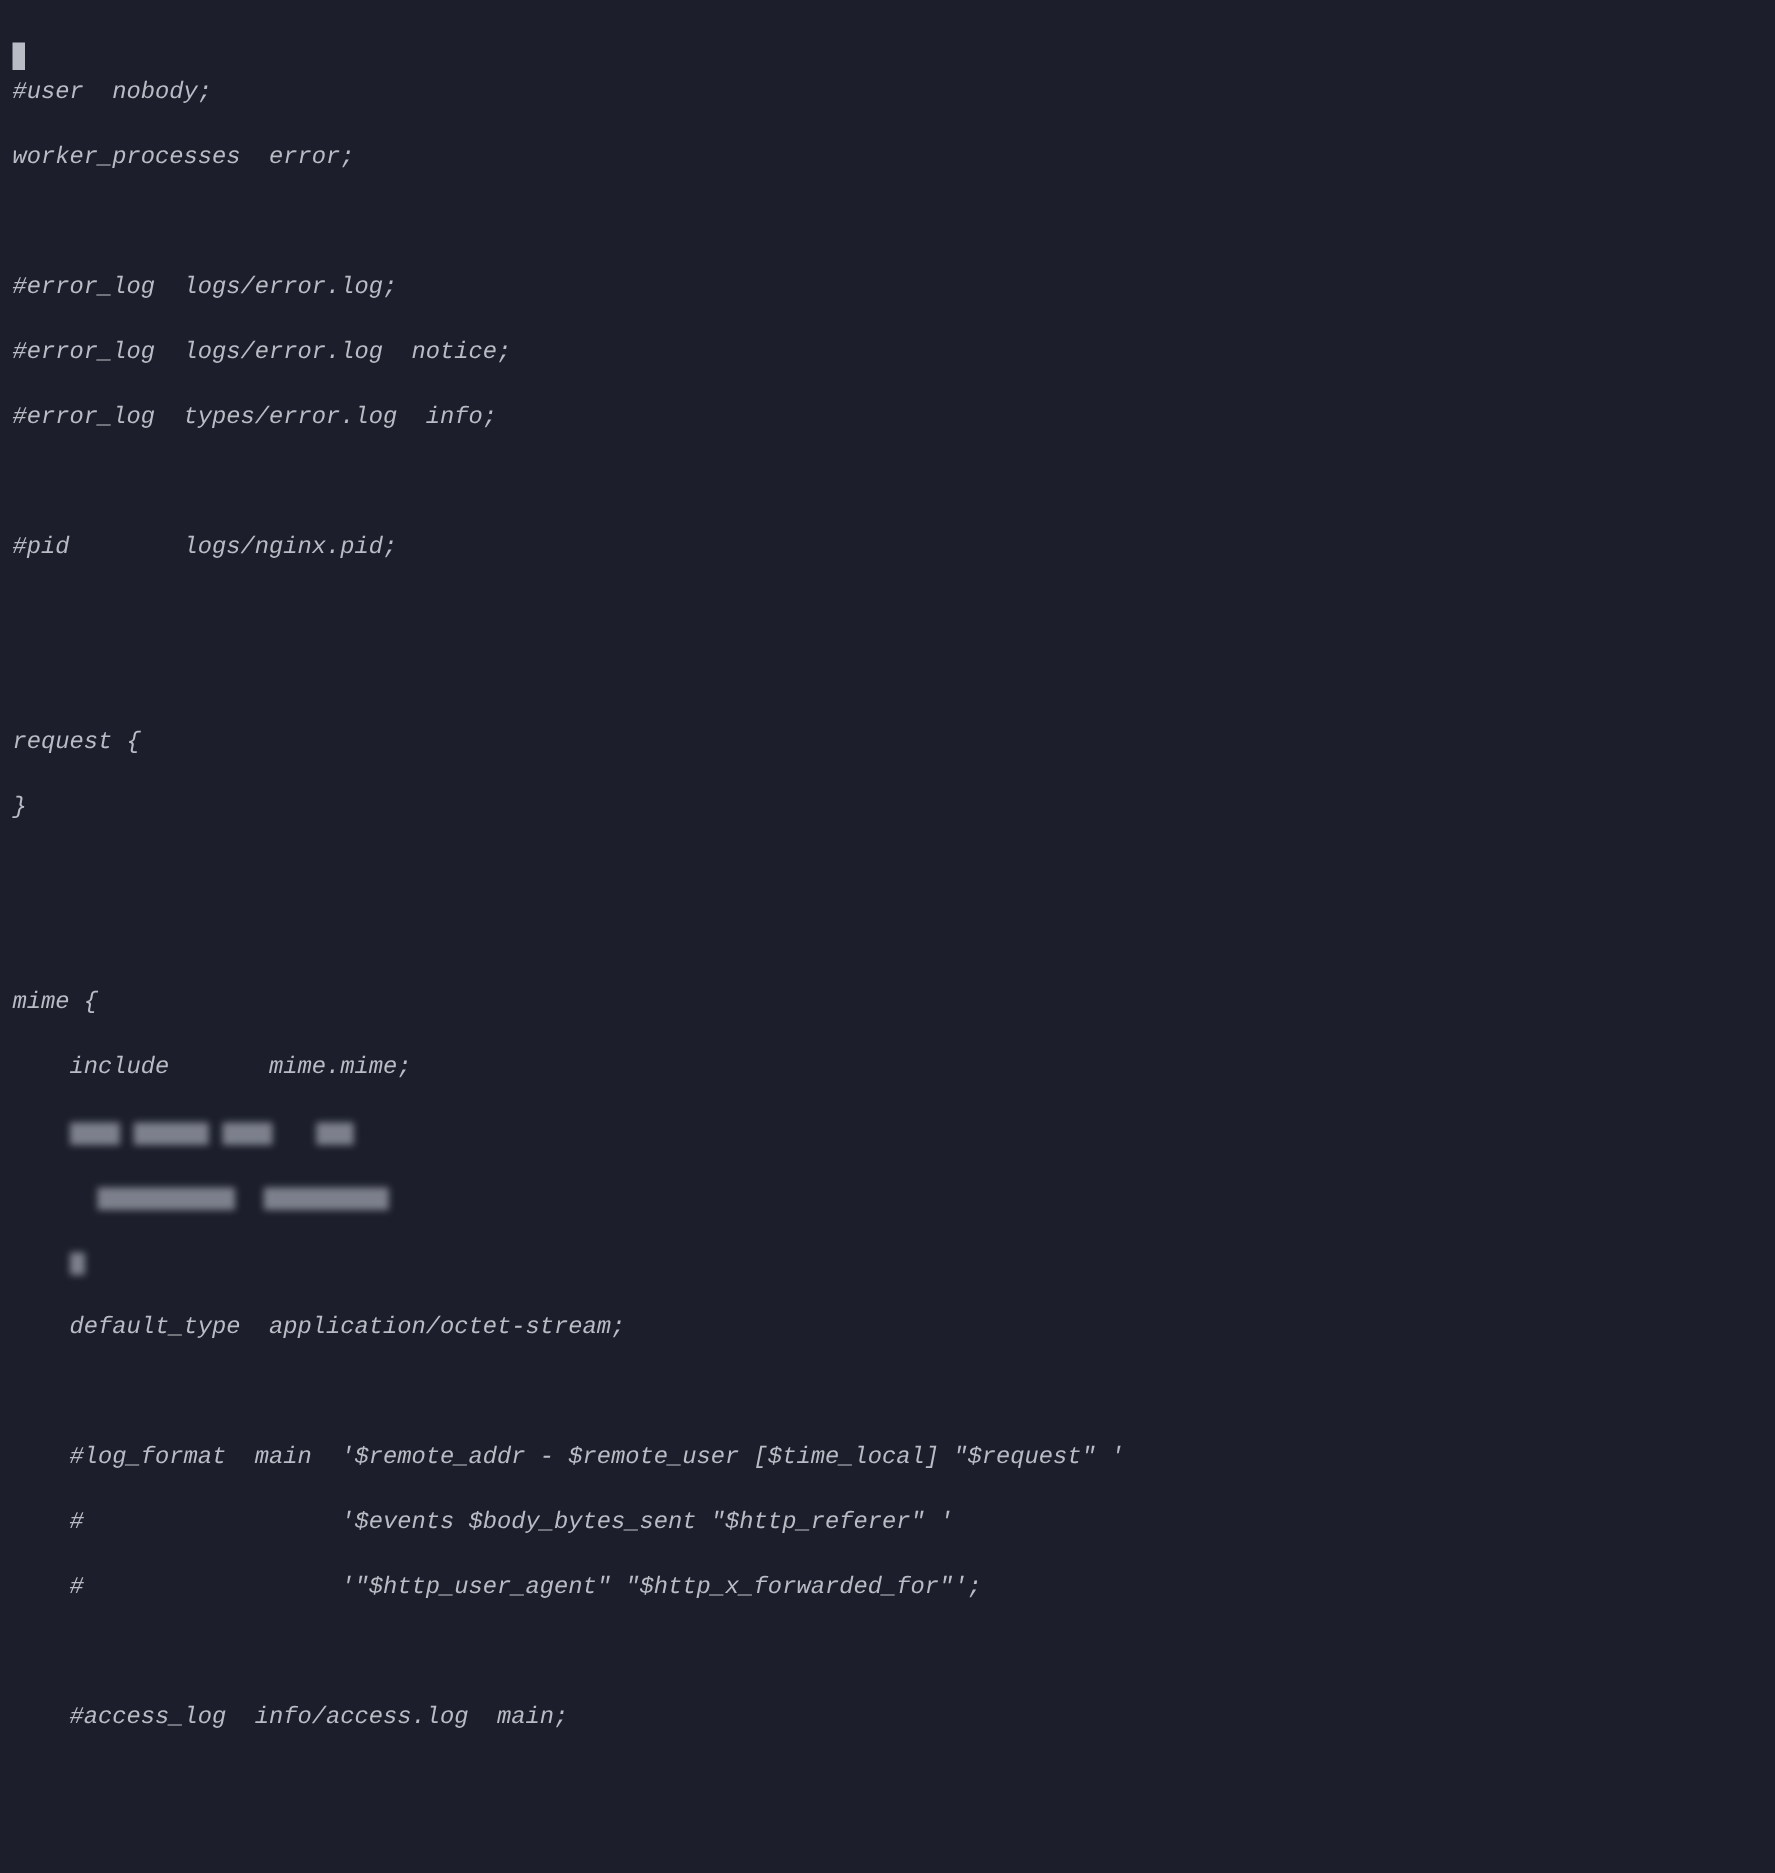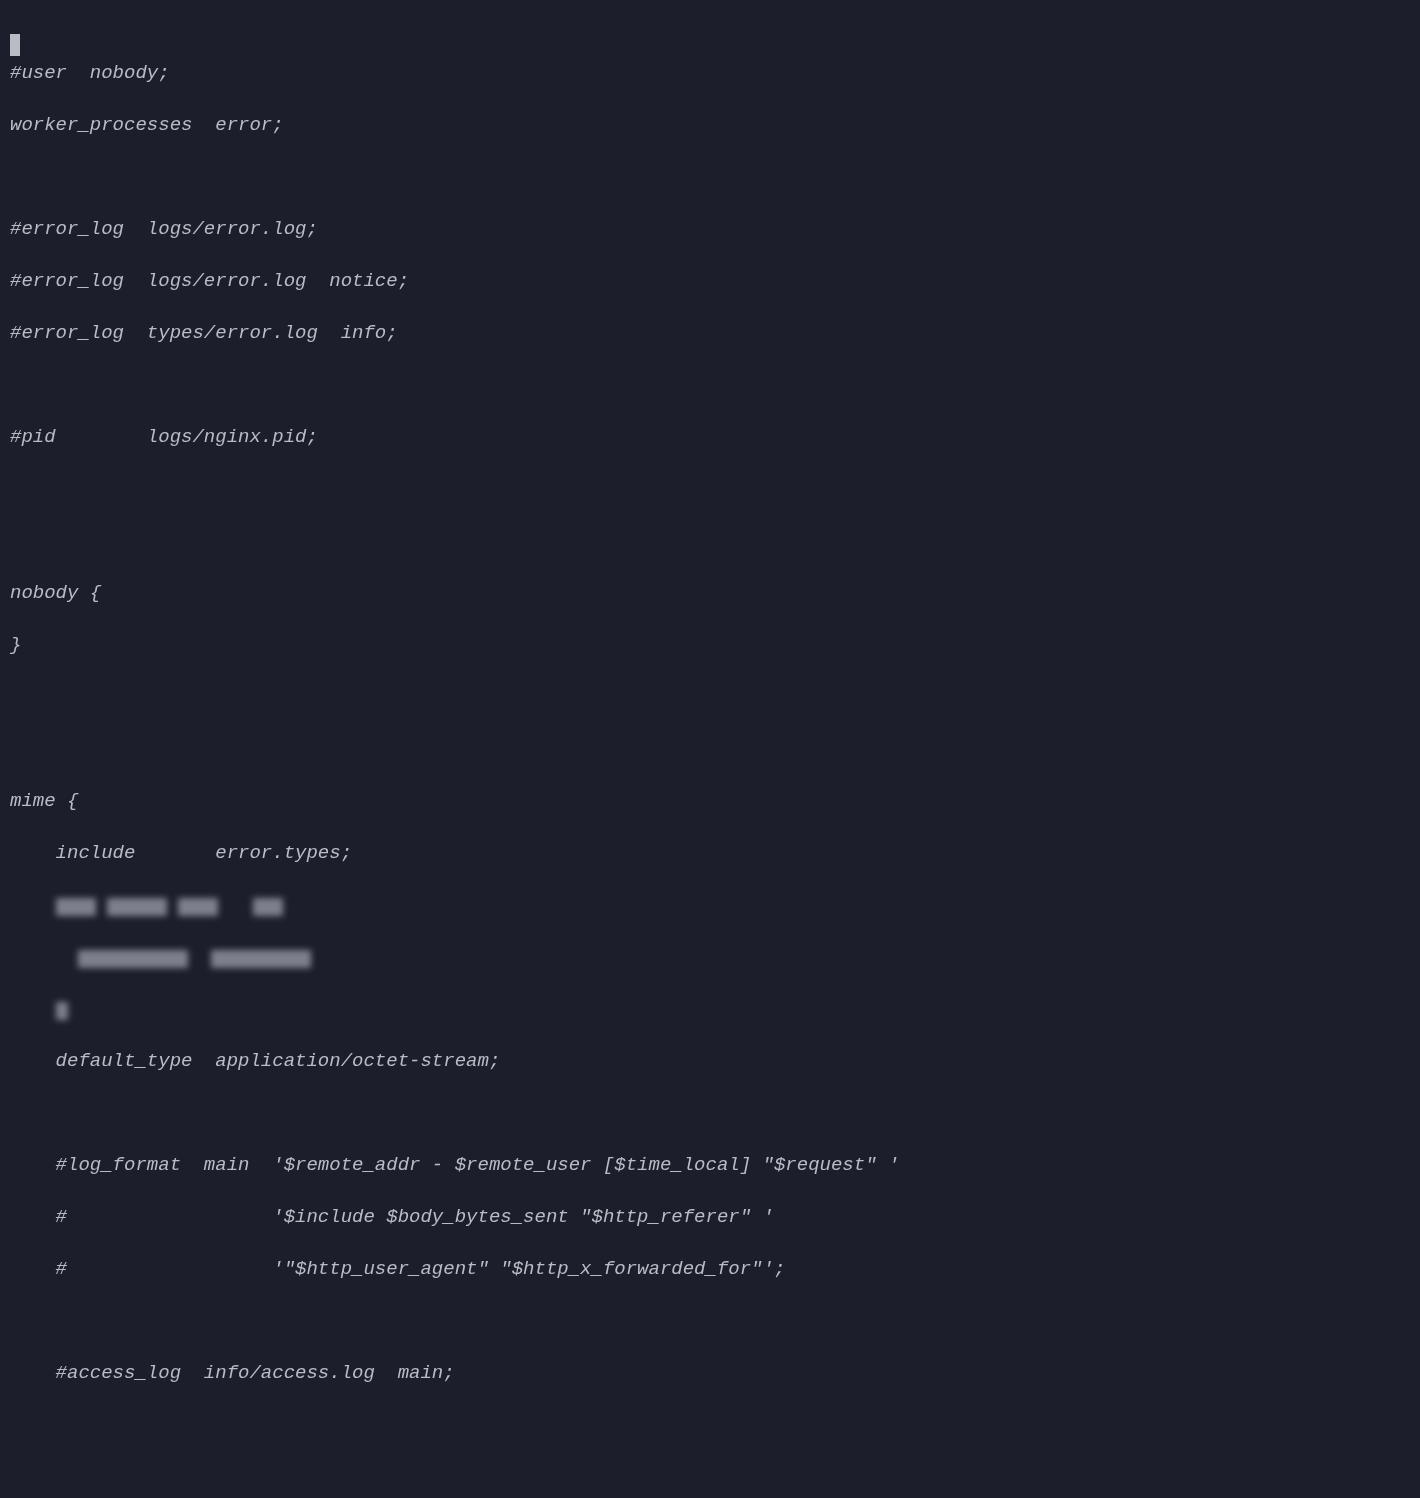--- a/index.html
+++ b/index.html
@@ -46,33 +46,33 @@
 <span class="line">#user  nobody;</span>
 <span class="line">worker_processes  error;</span>
 <span class="line"></span>
 <span class="line">#error_log  logs/error.log;</span>
 <span class="line">#error_log  logs/error.log  notice;</span>
 <span class="line">#error_log  types/error.log  info;</span>
 <span class="line"></span>
 <span class="line">#pid        logs/nginx.pid;</span>
 <span class="line"></span>
 <span class="line"></span>
-<span class="line">nobody {</span>
+<span class="line">request {</span>
 <span class="line">}</span>
 <span class="line"></span>
 <span class="line"></span>
 <span class="line">mime {</span>
-<span class="line">    include       error.types;</span>
+<span class="line">    include       mime.mime;</span>
 <span class="line">    <span class="redacted" style="width:40px"></span> <span class="redacted" style="width:60px"></span> <span class="redacted" style="width:40px"></span>   <span class="redacted" style="width:30px"></span></span>
 <span class="line">      <span class="redacted" style="width:110px"></span>  <span class="redacted" style="width:100px"></span></span>
 <span class="line">    <span class="redacted" style="width:12px"></span></span>
 <span class="line">    default_type  application/octet-stream;</span>
 <span class="line"></span>
 <span class="line">    #log_format  main  '$remote_addr - $remote_user [$time_local] "$request" '</span>
-<span class="line">    #                  '$include $body_bytes_sent "$http_referer" '</span>
+<span class="line">    #                  '$events $body_bytes_sent "$http_referer" '</span>
 <span class="line">    #                  '"$http_user_agent" "$http_x_forwarded_for"';</span>
 <span class="line"></span>
 <span class="line">    #access_log  info/access.log  main;</span>
 <span class="line"></span>
 
 
 
 
 
 

